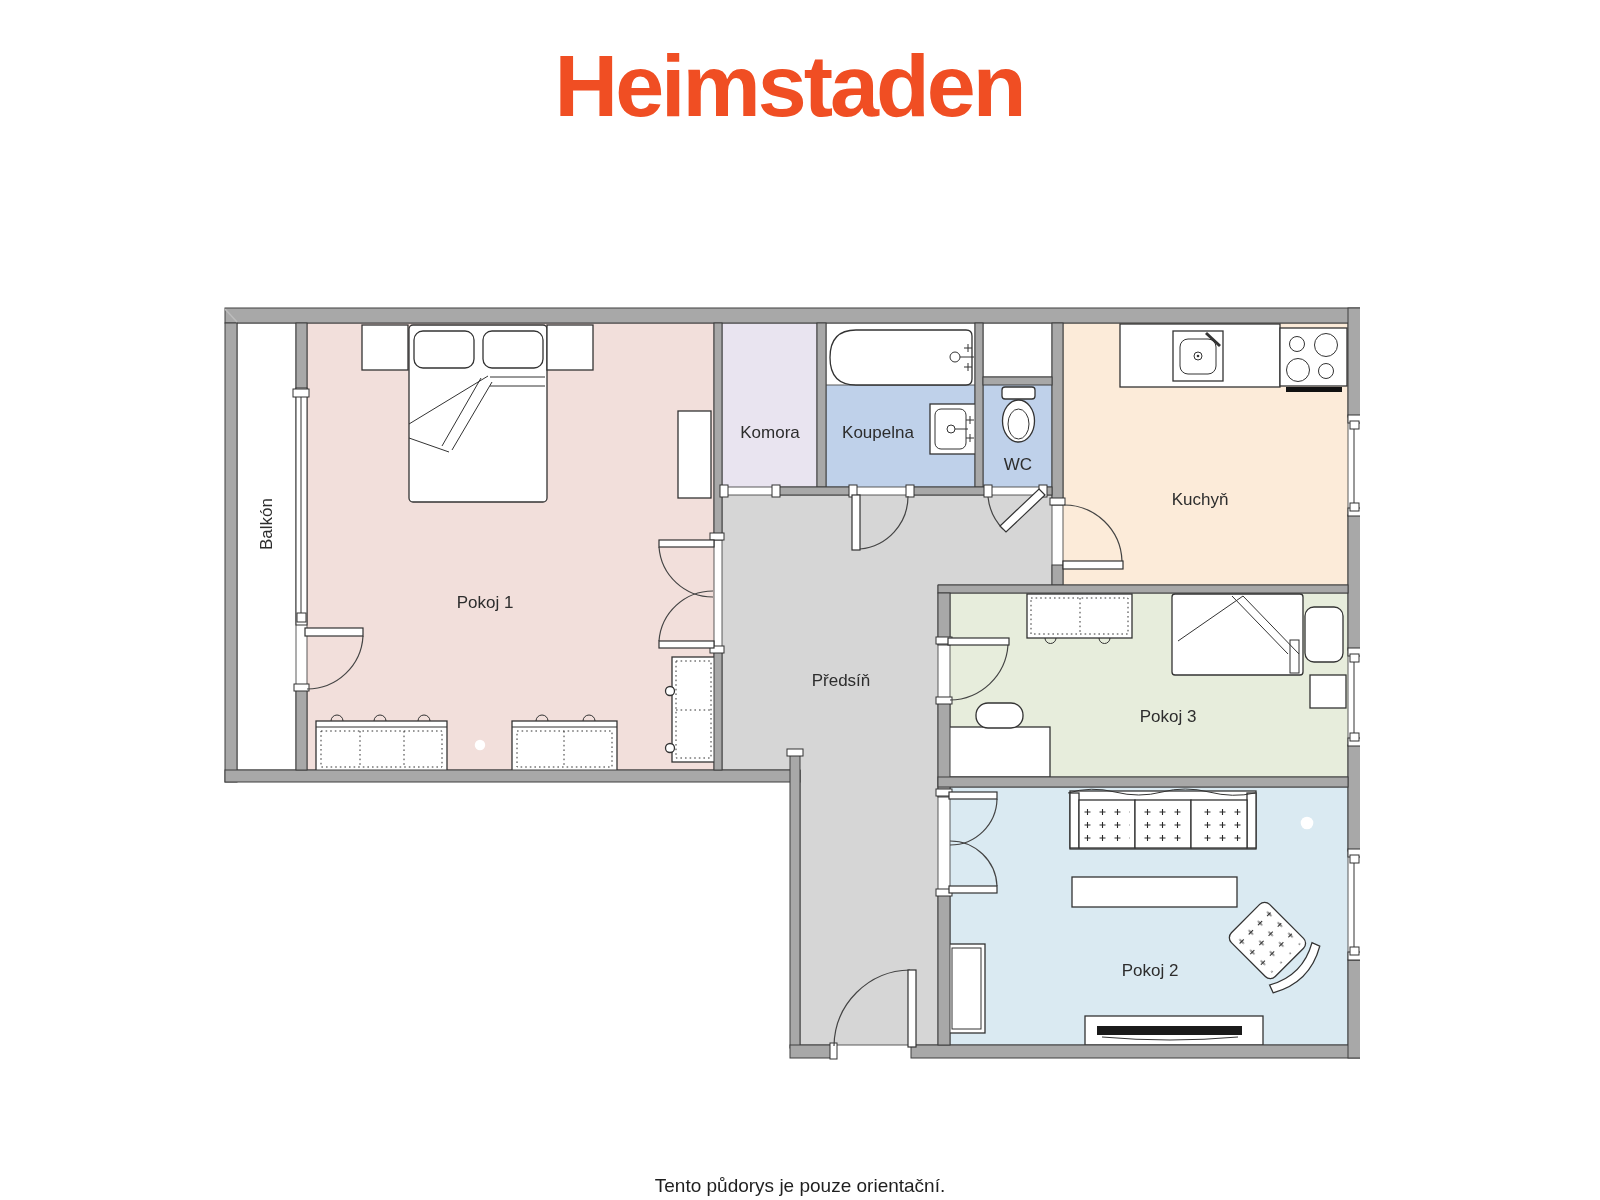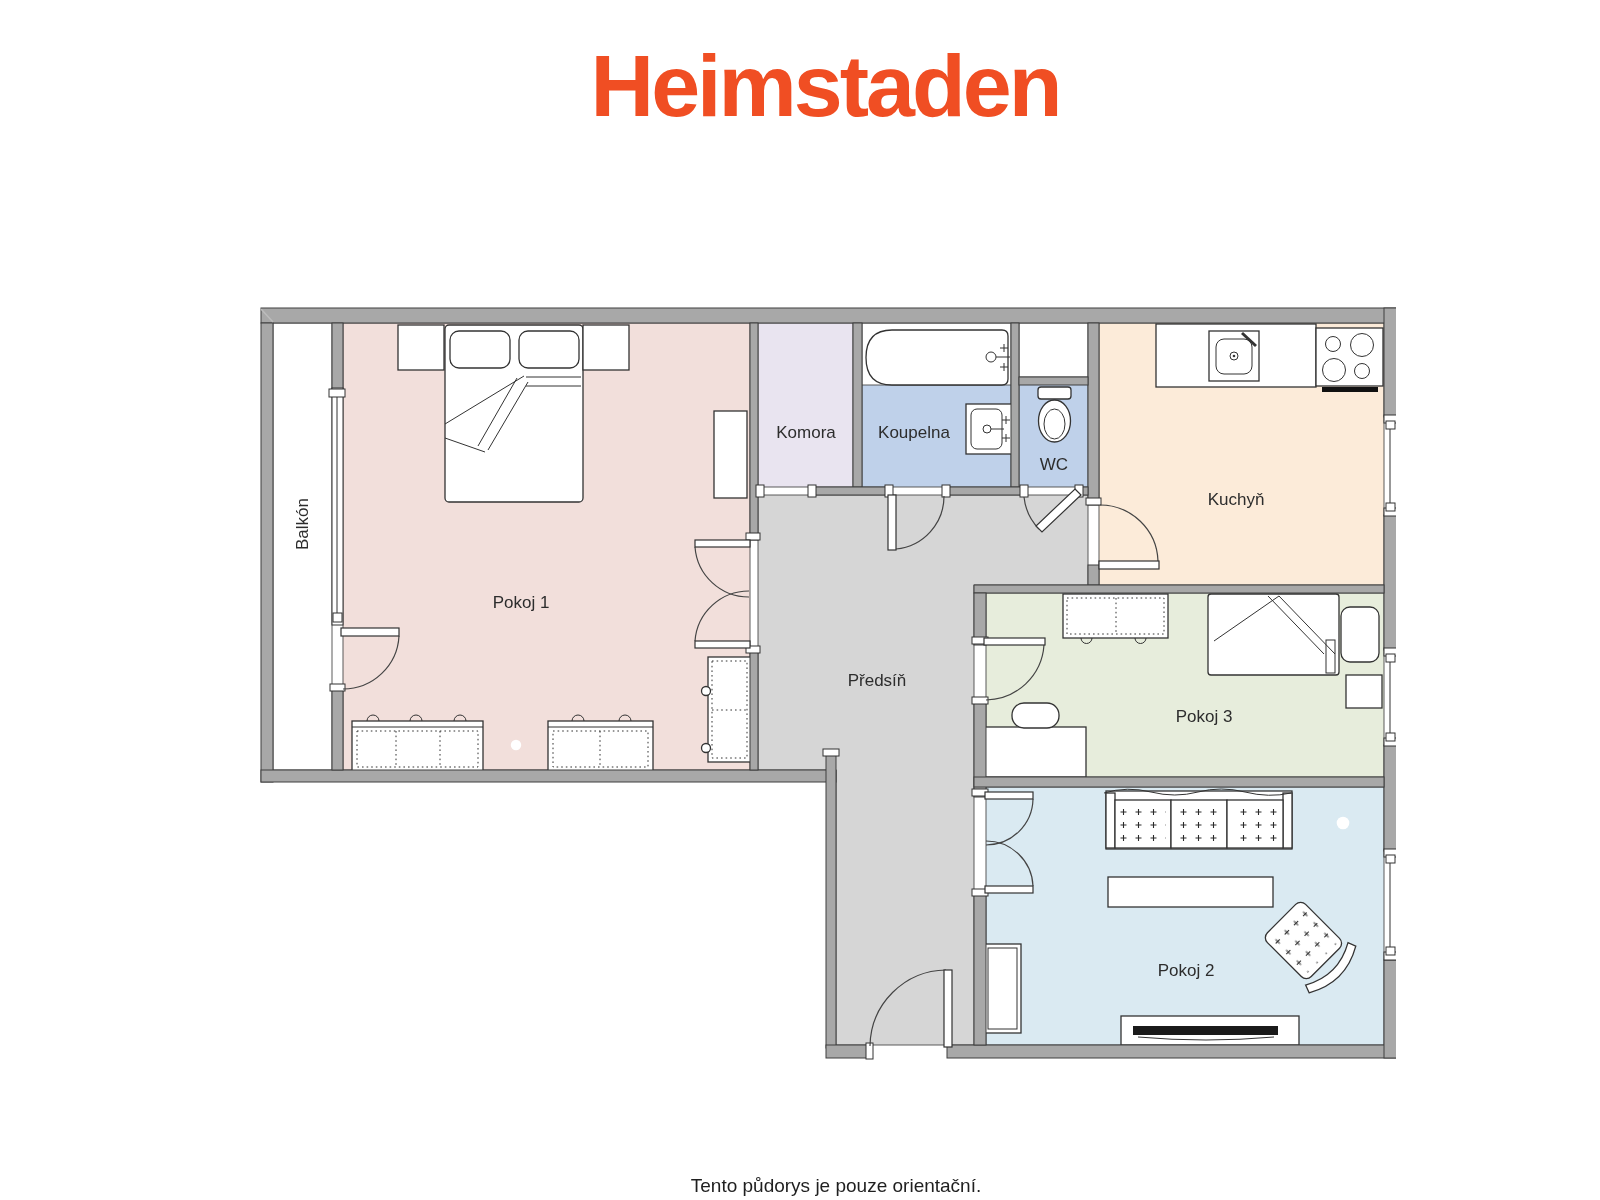--- a/index.html
+++ b/index.html
@@ -1,17 +1,17 @@
 <!DOCTYPE html>
 <html><head>
 <meta charset="utf-8">
 <style>
   html,body{margin:0;padding:0;background:#fff;}
   .page{position:relative;width:1360px;height:1200px;background:#fff;overflow:hidden;
-        font-family:"Liberation Sans", sans-serif;margin-left:36px;}
+        font-family:"Liberation Sans", sans-serif;}
   svg{position:absolute;left:0;top:0;}
   
   g[data-name="walls"] rect{stroke:#3f3f3f;stroke-width:1;}
   
   .room{stroke:#4a4a4a;stroke-width:0.9;}
   
   .furn{fill:#ffffff;stroke:#333;stroke-width:1.3;}
   .thin{fill:none;stroke:#333;stroke-width:1;}
   .dots{fill:none;stroke:#333;stroke-width:1;stroke-dasharray:1.6 3;}
   .arc{fill:none;stroke:#444;stroke-width:1.2;}

